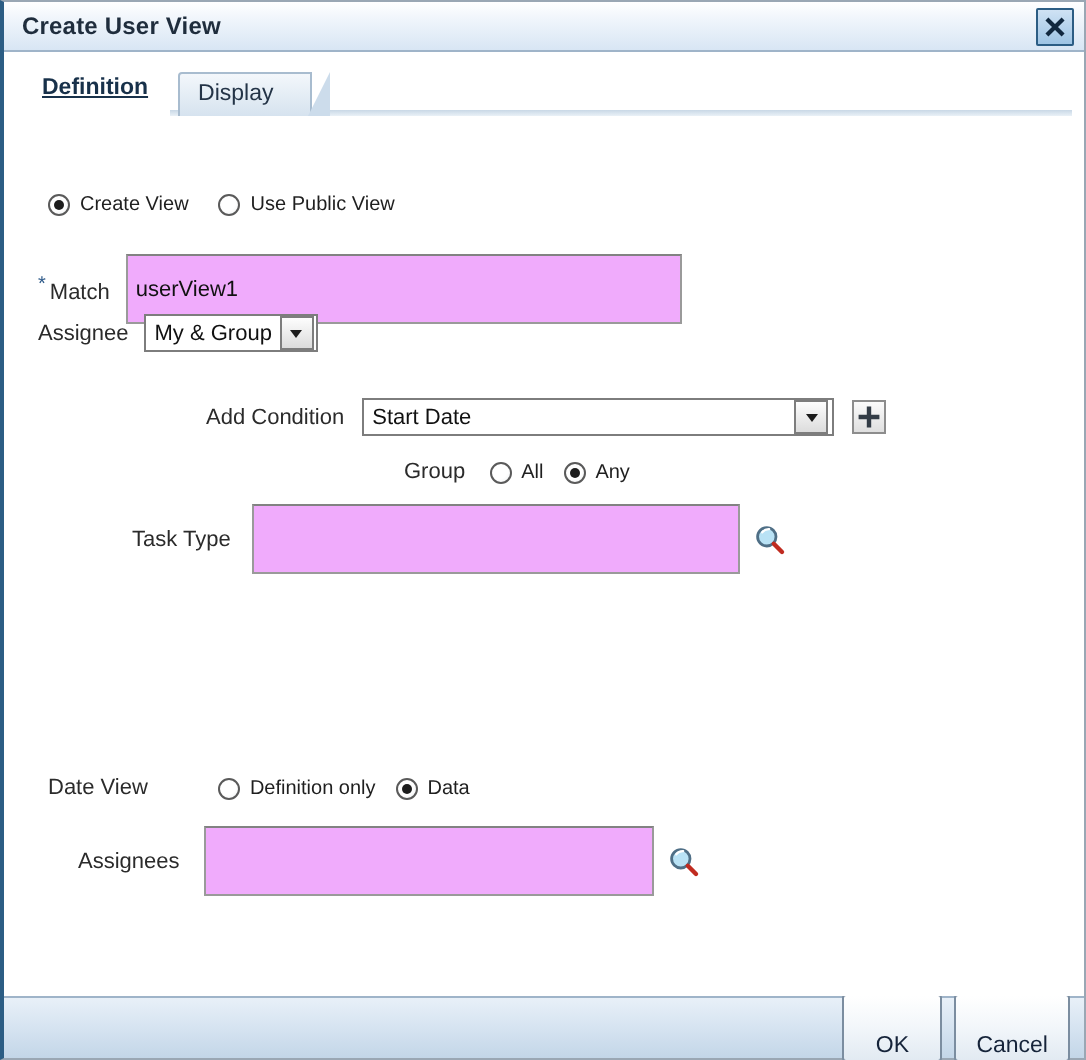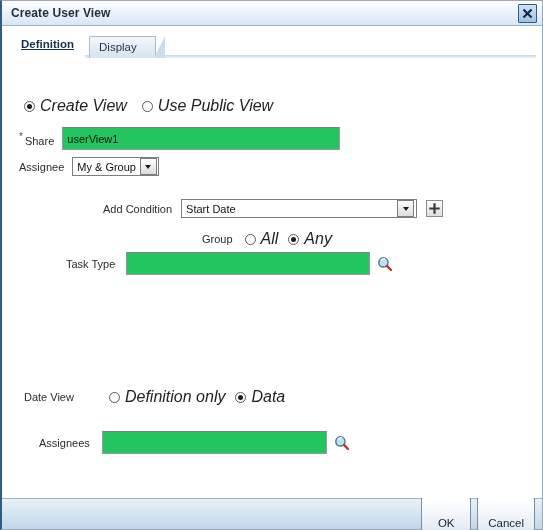--- a/index.html
+++ b/index.html
@@ -139,29 +139,29 @@
     background: radial-gradient(circle at 35% 32%, #ffffff 55%, #eceef0 100%);
     box-sizing: border-box;
     display: inline-flex;
     align-items: center;
     justify-content: center;
     cursor: pointer;
     flex: 0 0 auto;
   }
   .radio .dot { width: 5px; height: 5px; border-radius: 50%; background: #1d1d1d; display:none; }
   .radio.checked .dot { display:block; }
-  .radio-label { font-size: 16px; color: #1f1f1f; margin-right: 10px; cursor: pointer; white-space: nowrap; font-style: italic; }
+  .radio-label { font-size: 10px; color: #1f1f1f; margin-right: 10px; cursor: pointer; white-space: nowrap; }
 
   
   .textfield {
     box-sizing: border-box;
-    height: 23px;
+    height: 35px;
     border: 1px solid #9a9a9a;
     border-top-color: #828282;
-    background: #22c55e;
+    background: #f0abfc;
     font-family: "Liberation Sans", sans-serif;
     font-size: 11px;
     color: #111;
     padding: 0 4px;
     outline: none;
   }
 
   
   .select {
     box-sizing: border-box;
@@ -264,21 +264,21 @@
     <div class="row radio-group" style="left:22px; top:39px;">
       <span class="radio checked">
           <span class="dot"></span>
         </span>
       <span class="radio-label">Create View</span>
       <span class="radio"></span>
       <span class="radio-label">Use Public View</span>
     </div>
 
     <div class="row" style="left:17px; top:69px;">
-      <span class="lbl"><span class="lbl-req-star">*</span><span>Share</span></span>
+      <span class="lbl"><span class="lbl-req-star">*</span><span>Match</span></span>
       <input class="textfield" type="text" style="width: 278px; margin-left: 8px;" placeholder="" value="userView1">
     </div>
 
     <div class="row" style="left:17px; top:99px;">
       <span class="lbl">Assignee</span>
       <span class="select" style="width:87px; margin-left:8px;">
         <span>My &amp; Group</span>
         <span class="arrow-box">
             <span class="arrow-down"></span>
           </span>
@@ -327,21 +327,21 @@
     <div class="row" style="left:22px; top:330px;">
       <span class="lbl" style="margin-right:35px;">Date View</span>
       <span class="radio"></span>
       <span class="radio-label" style="margin-left:5px;">Definition only</span>
       <span class="radio checked">
           <span class="dot"></span>
         </span>
       <span class="radio-label" style="margin-left:5px;">Data</span>
     </div>
 
-    <div class="row" style="left:37px; top:373px;">
+    <div class="row" style="left:37px; top:355px;">
       <span class="lbl">Assignees</span>
       <input class="textfield" type="text" style="width: 225px; margin-left: 12px;" placeholder="">
       <span style="margin-left:7px;">
         <svg class="search-icon" viewBox="0 0 16 16" aria-hidden="true">
           <circle cx="6.4" cy="6.4" r="4.6" fill="#b9e2f5" stroke="#4f6f86" stroke-width="1.4"></circle>
           <path d="M4.1 4.2 A4 4 0 0 1 7.6 2.6" stroke="#ffffff" stroke-width="1.1" fill="none" stroke-linecap="round"></path>
           <path d="M9.9 9.9 L14 14" stroke="#c02b20" stroke-width="2.2" stroke-linecap="round"></path>
         </svg>
       </span>
     </div>

